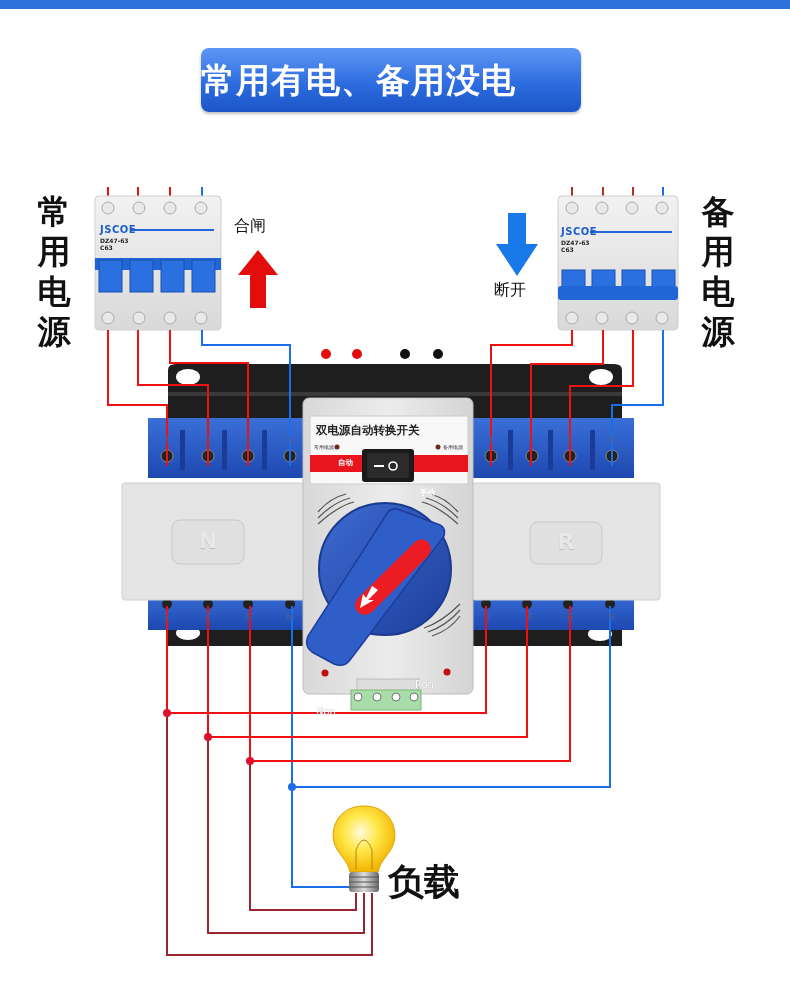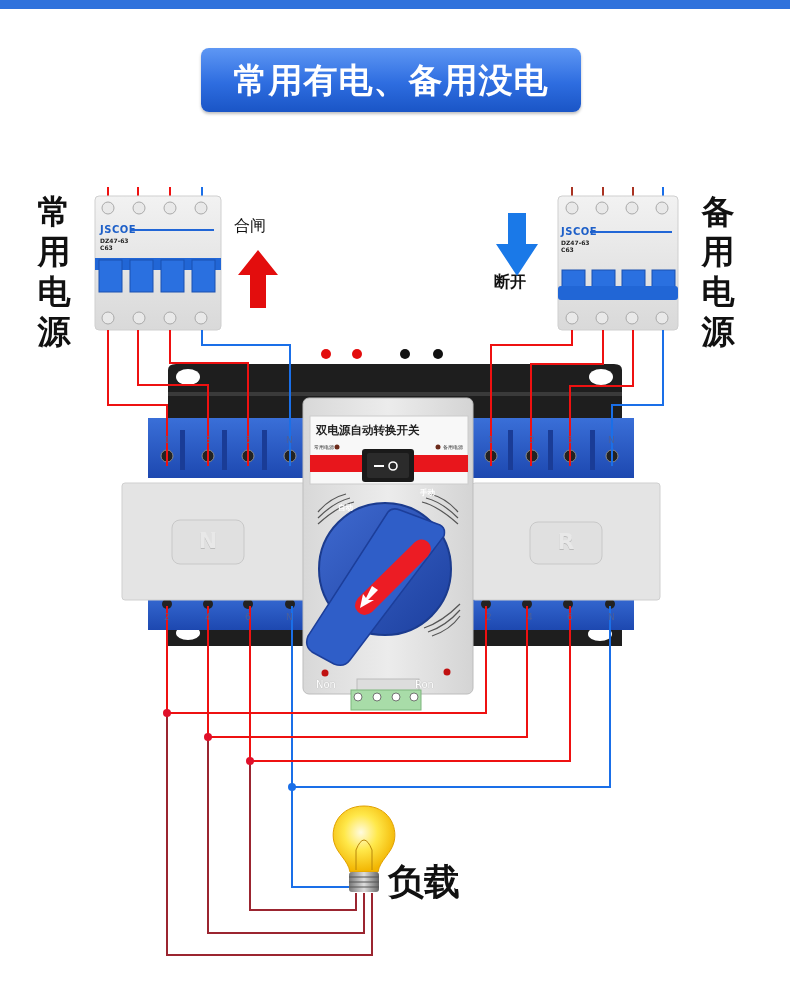--- a/index.html
+++ b/index.html
@@ -1,20 +1,20 @@
 <!DOCTYPE html>
 <html><head>
 <meta charset="utf-8">
 <style>
   html,body{margin:0;padding:0;background:#ffffff;}
   body{width:790px;height:1006px;position:relative;overflow:hidden;font-family:"DejaVu Sans",sans-serif;}
   .topbar{position:absolute;left:0;top:0;width:790px;height:9px;background:#2f72dc;}
   .banner{position:absolute;left:201px;top:48px;width:380px;height:64px;border-radius:8px;
     background:linear-gradient(#5e97f4,#2e6de0 55%,#1a55c6);box-shadow:0 2px 3px rgba(0,0,0,.25);
-    color:#fff;font-size:34px;font-weight:bold;line-height:64px;text-align:center;letter-spacing:1px;}
+    color:#fff;font-size:34px;font-weight:bold;line-height:64px;text-align:left;letter-spacing:1px;}
   .vlabel{position:absolute;width:40px;font-size:33px;font-weight:bold;line-height:40px;text-align:center;color:#111;}
   .lbl{position:absolute;font-size:16px;color:#111;}
   .load-lbl{position:absolute;font-size:36px;font-weight:bold;color:#111;}
   svg{position:absolute;left:0;top:0;}
   .panel-title{position:absolute;left:316px;top:423px;width:150px;text-align:left;font-size:11.5px;font-weight:bold;color:#222;}
   .tiny{position:absolute;font-size:5px;color:#333;}
   .redstrip-txt{position:absolute;font-size:7.5px;font-weight:bold;color:#fff;}
   .lamp-lbl{position:absolute;font-size:10px;color:#fff;text-shadow:0 0 1px #999;}
   .npanel{position:absolute;font-size:22px;font-weight:bold;color:#e8e8e8;text-shadow:0 1px 0 #bbb;text-align:center;}
   .brand{position:absolute;font-size:10px;font-weight:bold;color:#1d5fc8;letter-spacing:0.5px;}
@@ -35,21 +35,21 @@
   <div>源</div>
 </div>
 <div class="vlabel" style="left:698px;top:192px;">
   <div>备</div>
   <div>用</div>
   <div>电</div>
   <div>源</div>
 </div>
 
 <div class="lbl" style="left:234px;top:216px;">合闸</div>
-<div class="lbl" style="left:494px;top:272px;font-weight:bold;">断开</div>
+<div class="lbl" style="left:494px;top:280px;">断开</div>
 
 <svg width="790" height="1006" viewBox="0 0 790 1006">
   <defs>
     <linearGradient id="gBody" x1="0" y1="0" x2="0" y2="1">
       <stop offset="0" stop-color="#f2f2f2"></stop>
         <stop offset="1" stop-color="#d9d9d9"></stop>
     </linearGradient>
     <linearGradient id="gBlue" x1="0" y1="0" x2="0" y2="1">
       <stop offset="0" stop-color="#3a6fd8"></stop>
         <stop offset="1" stop-color="#1d48b0"></stop>
@@ -312,23 +312,23 @@
 </div>
 <div class="brand" style="left:561px;top:226px;">JSCOE</div>
 <div class="model" style="left:561px;top:239px;">
   <div>DZ47-63</div>
   <div>C63</div>
 </div>
 
 <div class="panel-title">双电源自动转换开关</div>
 <div class="tiny" style="left:314px;top:444px;">常用电源</div>
 <div class="tiny" style="left:443px;top:444px;">备用电源</div>
-<div class="redstrip-txt" style="left:338px;top:458px;margin-top:45px;">自动</div>
+<div class="redstrip-txt" style="left:338px;top:458px;">自动</div>
 <div class="redstrip-txt" style="left:420px;top:458px;margin-top:30px;">手动</div>
-<div class="lamp-lbl" style="left:316px;top:679px;">Non</div>
+<div class="lamp-lbl" style="left:316px;top:706px;">Non</div>
 <div class="lamp-lbl" style="left:415px;top:679px;">Ron</div>
 <div class="npanel" style="left:172px;top:528px;width:72px;">N</div>
 <div class="npanel" style="left:530px;top:529px;width:72px;">R</div>
 
 <div class="term-num" style="left:164px;top:435px;">1</div>
 <div class="term-num" style="left:205px;top:435px;">3</div>
 <div class="term-num" style="left:245px;top:435px;">5</div>
 <div class="term-num" style="left:286px;top:435px;">N</div>
 <div class="term-num" style="left:488px;top:435px;">1</div>
 <div class="term-num" style="left:529px;top:435px;">3</div>

